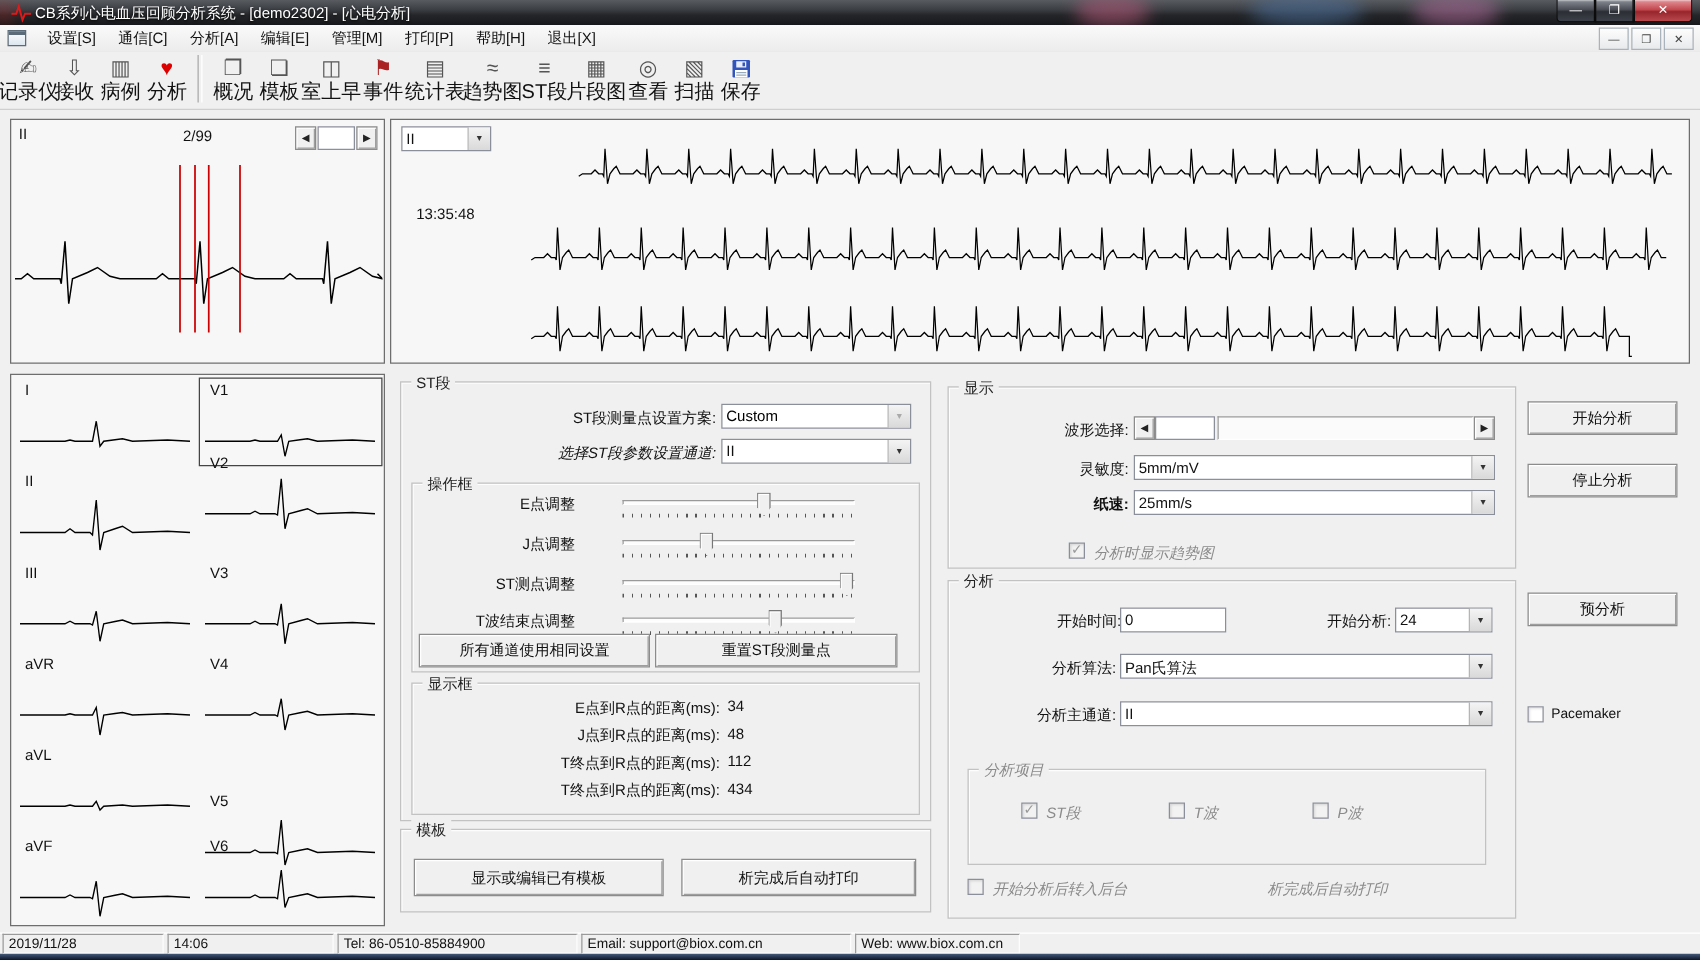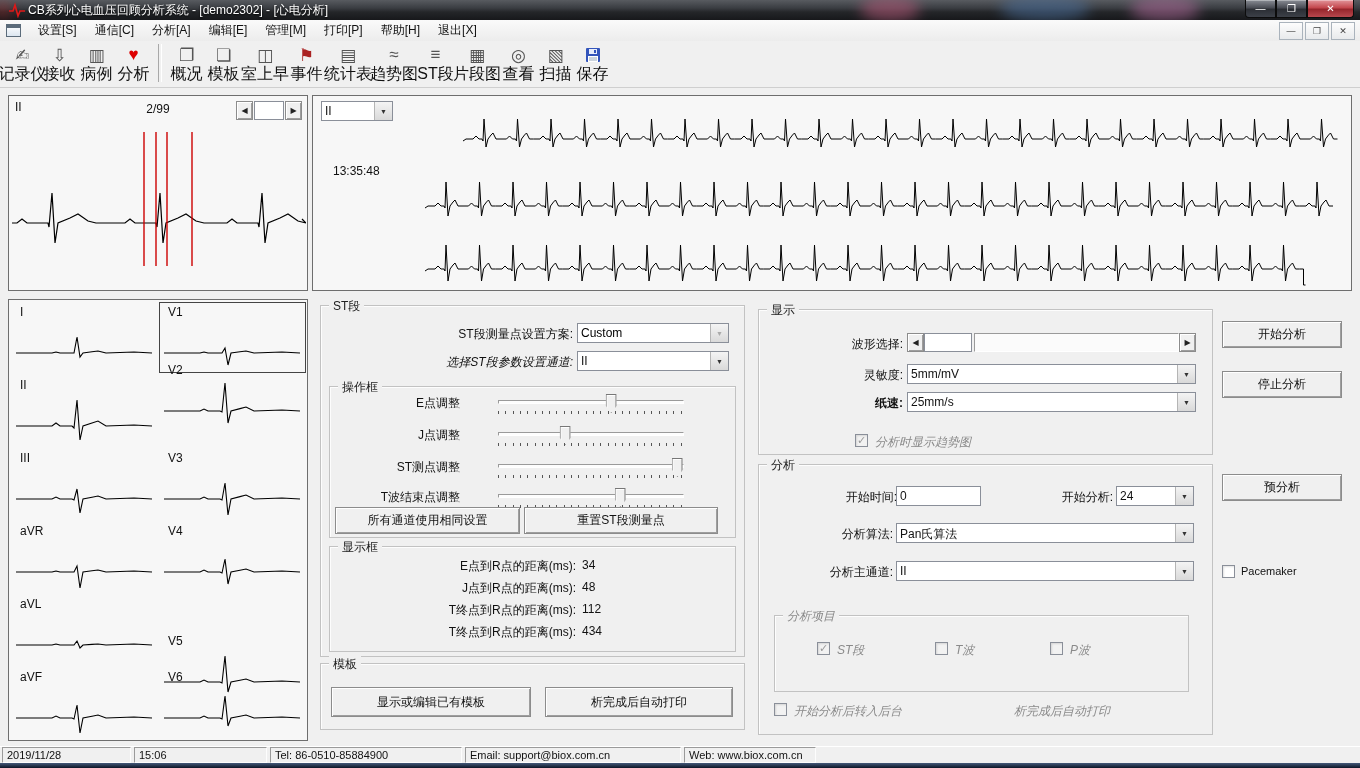--- a/index.html
+++ b/index.html
@@ -440,18 +440,18 @@
 </div>
 
 <div class="btn" style="left:1222px;top:321px;width:120px;height:27px;">开始分析</div>
 <div class="btn" style="left:1222px;top:371px;width:120px;height:27px;">停止分析</div>
 <div class="btn" style="left:1222px;top:474px;width:120px;height:27px;">预分析</div>
 <span class="cb" style="left:1222px;top:565px;"></span>
 <span class="lbl" style="left:1241px;top:565px;font-size:11px;">Pacemaker</span>
 
 <div class="statusbar">
   <div class="sseg" style="left:2px;width:129px;">2019/11/28</div>
-  <div class="sseg" style="left:134px;width:133px;">15:06</div>
+  <div class="sseg" style="left:134px;width:133px;">14:06</div>
   <div class="sseg" style="left:270px;width:192px;">Tel: 86-0510-85884900</div>
   <div class="sseg" style="left:465px;width:216px;">Email: support@biox.com.cn</div>
   <div class="sseg" style="left:684px;width:132px;">Web: www.biox.com.cn</div>
 </div>
 <div class="bottomstrip"></div>
 
 </body></html>

